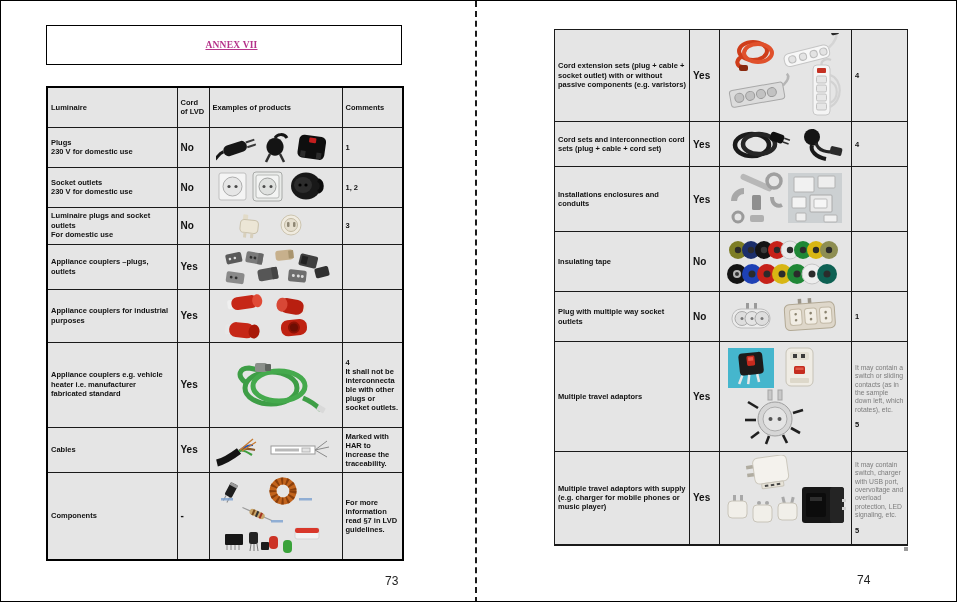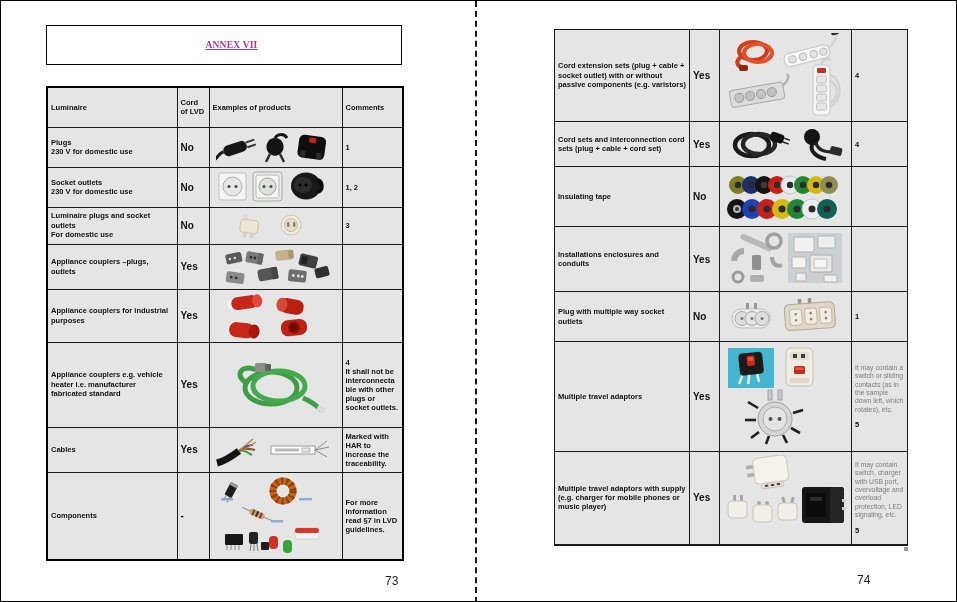--- a/index.html
+++ b/index.html
@@ -383,20 +383,49 @@
             <circle cx="12" cy="10" r="8" fill="#141414"></circle>
             <path d="M12,18 C10,24 16,30 26,32" fill="none" stroke="#191919" stroke-width="4"></path>
             <path d="M16,16 C18,24 28,26 34,24" fill="none" stroke="#242424" stroke-width="3.2"></path>
             <rect x="30" y="20" width="12" height="8" rx="2" fill="#2b2b2b" transform="rotate(14 36 24)"></rect>
           </g>
         </svg>
       </td>
       <td class="com">4</td>
     </tr>
 
+    <tr style="height:65px">
+      <td class="prod">Installations enclosures and conduits</td>
+      <td class="scope">Yes</td>
+      <td class="ex">
+        <svg width="120" height="56">
+          <g transform="translate(4,2)">
+            <rect x="12" y="0" width="34" height="6" rx="3" fill="#b8b8b8" transform="rotate(24 12 0)"></rect>
+            <circle cx="44" cy="8" r="7" fill="none" stroke="#9f9f9f" stroke-width="3.5"></circle>
+            <path d="M4,28 a10,10 0 0 1 10,-10" fill="none" stroke="#a8a8a8" stroke-width="6"></path>
+            <rect x="22" y="22" width="9" height="15" rx="1.5" fill="#8f8f8f"></rect>
+            <path d="M42,24 c0,8 6,10 10,8" fill="none" stroke="#a2a2a2" stroke-width="4"></path>
+            <circle cx="8" cy="44" r="5" fill="none" stroke="#9a9a9a" stroke-width="3"></circle>
+            <rect x="20" y="42" width="14" height="7" rx="2" fill="#b0b0b0"></rect>
+          </g>
+          <g>
+            <rect x="62" y="2" width="54" height="50" fill="#ccd0d2"></rect>
+            <rect x="68" y="6" width="20" height="15" rx="1" fill="#f1f1f1" stroke="#b2b2b2"></rect>
+            <rect x="92" y="5" width="17" height="12" rx="1" fill="#eeeeee" stroke="#b2b2b2"></rect>
+            <rect x="66" y="26" width="14" height="11" rx="1" fill="#f3f3f3" stroke="#b2b2b2"></rect>
+            <rect x="84" y="24" width="22" height="17" rx="1" fill="#e9e9e9" stroke="#aaaaaa"></rect>
+            <rect x="88" y="28" width="13" height="9" rx="1" fill="#f6f6f6" stroke="#bbbbbb"></rect>
+            <rect x="98" y="44" width="13" height="7" rx="1" fill="#f0f0f0" stroke="#b2b2b2"></rect>
+            <rect x="70" y="42" width="10" height="8" rx="1" fill="#eeeeee" stroke="#b2b2b2"></rect>
+          </g>
+        </svg>
+      </td>
+      <td class="com"></td>
+    </tr>
+
     <tr style="height:60px">
       <td class="prod">Insulating tape</td>
       <td class="scope">No</td>
       <td class="ex">
         <svg width="122" height="52">
           <g>
             <circle cx="13" cy="14" r="9" fill="#7d7d25"></circle>
                 <circle cx="13" cy="14" r="3.2" fill="#2b2b2b"></circle>
             <circle cx="26" cy="14" r="9" fill="#1c2f6b"></circle>
                 <circle cx="26" cy="14" r="3.2" fill="#2b2b2b"></circle>
@@ -428,49 +457,20 @@
             <circle cx="87" cy="38" r="10" fill="#ededed" stroke="#c5c5c5"></circle>
                 <circle cx="87" cy="38" r="3.5" fill="#2b2b2b"></circle>
             <circle cx="102" cy="38" r="10" fill="#0e6153"></circle>
                 <circle cx="102" cy="38" r="3.5" fill="#2b2b2b"></circle>
           </g>
         </svg>
       </td>
       <td class="com"></td>
     </tr>
 
-    <tr style="height:65px">
-      <td class="prod">Installations enclosures and conduits</td>
-      <td class="scope">Yes</td>
-      <td class="ex">
-        <svg width="120" height="56">
-          <g transform="translate(4,2)">
-            <rect x="12" y="0" width="34" height="6" rx="3" fill="#b8b8b8" transform="rotate(24 12 0)"></rect>
-            <circle cx="44" cy="8" r="7" fill="none" stroke="#9f9f9f" stroke-width="3.5"></circle>
-            <path d="M4,28 a10,10 0 0 1 10,-10" fill="none" stroke="#a8a8a8" stroke-width="6"></path>
-            <rect x="22" y="22" width="9" height="15" rx="1.5" fill="#8f8f8f"></rect>
-            <path d="M42,24 c0,8 6,10 10,8" fill="none" stroke="#a2a2a2" stroke-width="4"></path>
-            <circle cx="8" cy="44" r="5" fill="none" stroke="#9a9a9a" stroke-width="3"></circle>
-            <rect x="20" y="42" width="14" height="7" rx="2" fill="#b0b0b0"></rect>
-          </g>
-          <g>
-            <rect x="62" y="2" width="54" height="50" fill="#ccd0d2"></rect>
-            <rect x="68" y="6" width="20" height="15" rx="1" fill="#f1f1f1" stroke="#b2b2b2"></rect>
-            <rect x="92" y="5" width="17" height="12" rx="1" fill="#eeeeee" stroke="#b2b2b2"></rect>
-            <rect x="66" y="26" width="14" height="11" rx="1" fill="#f3f3f3" stroke="#b2b2b2"></rect>
-            <rect x="84" y="24" width="22" height="17" rx="1" fill="#e9e9e9" stroke="#aaaaaa"></rect>
-            <rect x="88" y="28" width="13" height="9" rx="1" fill="#f6f6f6" stroke="#bbbbbb"></rect>
-            <rect x="98" y="44" width="13" height="7" rx="1" fill="#f0f0f0" stroke="#b2b2b2"></rect>
-            <rect x="70" y="42" width="10" height="8" rx="1" fill="#eeeeee" stroke="#b2b2b2"></rect>
-          </g>
-        </svg>
-      </td>
-      <td class="com"></td>
-    </tr>
-
     <tr style="height:50px">
       <td class="prod">Plug with multiple way socket outlets</td>
       <td class="scope">No</td>
       <td class="ex">
         <svg width="116" height="40">
           <g>
             <rect x="18" y="6" width="3" height="7" fill="#9a9a9a"></rect>
                 <rect x="26" y="6" width="3" height="7" fill="#9a9a9a"></rect>
             <rect x="4" y="12" width="38" height="19" rx="9" fill="#ececec" stroke="#bdbdbd"></rect>
             <circle cx="14" cy="21.5" r="7" fill="#dedede" stroke="#aaaaaa"></circle>

